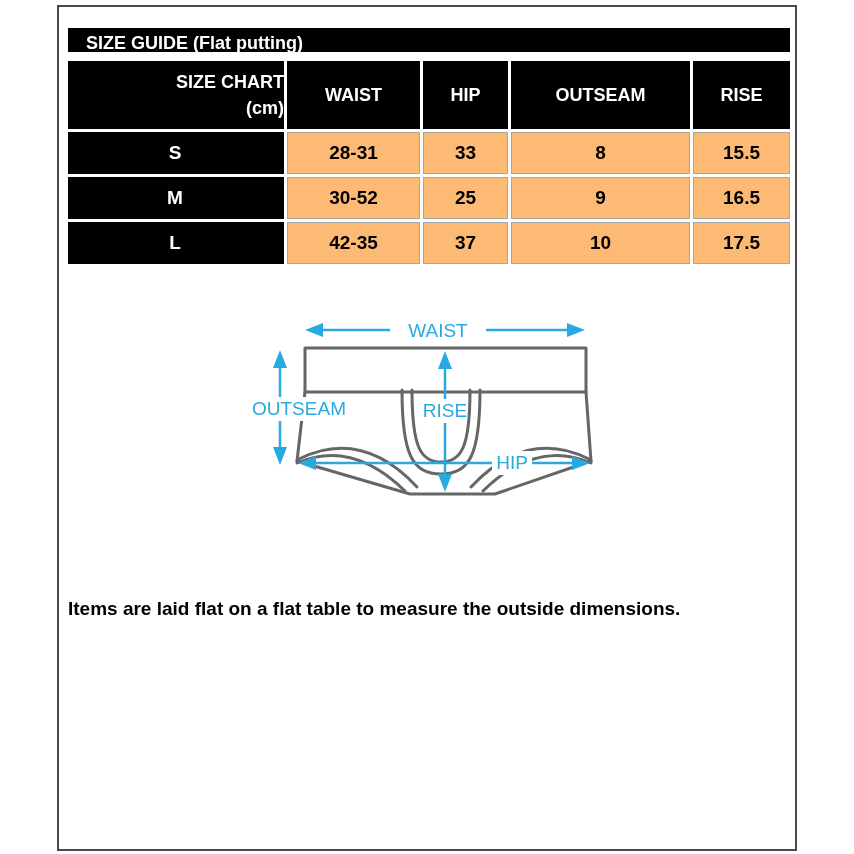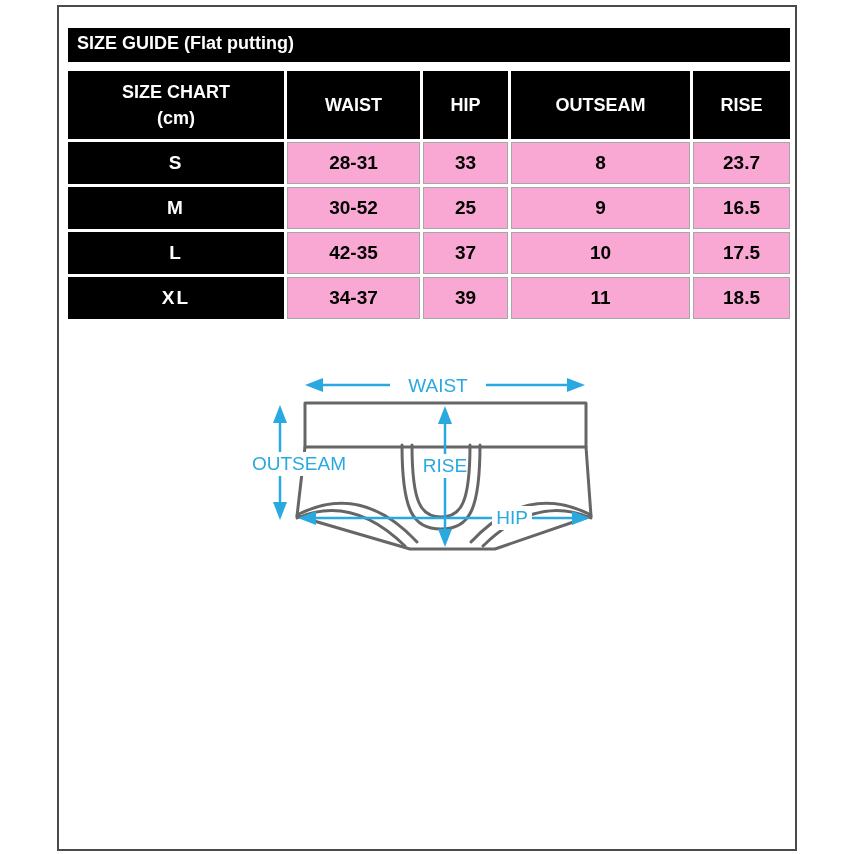--- a/index.html
+++ b/index.html
@@ -13,57 +13,57 @@
     width: 740px;
     height: 846px;
     margin: 5px auto 0 auto;
     border: 2px solid var(--frame_border, #4a4a4a);
     background: #ffffff;
     position: relative;
     overflow: hidden;
   }
   .title-bar {
     width: 722px;
-    height: 34px;
+    height: 24px;
     margin: 21px 0 0 9px;
     background: var(--table_header_bg, #000);
     color: var(--table_header_fg, #fff);
     font-size: 18px;
     font-weight: bold;
     line-height: 30px;
-    padding-left: 9px;
+    padding-left: 18px;
   }
   table.size-table {
     border-collapse: separate;
     border-spacing: 3px;
     table-layout: fixed;
     width: 728px;
     margin: 6px 0 0 6px;
   }
   .size-table th, .size-table td {
     text-align: center;
     vertical-align: middle;
     font-weight: bold;
   }
   .size-table thead th {
     background: var(--table_header_bg, #000);
     color: var(--table_header_fg, #fff);
     height: 68px;
     font-size: 18px;
   }
-  .size-table thead th.corner div { line-height: 1.45; }
+  .size-table thead th.corner div { line-height: 1.45; text-align: right; }
   .size-table tbody th.size-cell {
     background: var(--table_header_bg, #000);
     color: var(--table_header_fg, #fff);
     height: 42px;
     font-size: 19px;
     letter-spacing: 2px;
   }
   .size-table tbody td {
-    background: #f9a8d4;
+    background: #fdba74;
     border: 1px solid var(--cell_border, #a6a6a6);
     height: 42px;
     font-size: 19px;
   }
   .diagram {
     position: relative;
     height: 270px;
     width: 736px;
   }
   .diagram svg { position: absolute; left: 0; top: 0; }
@@ -113,42 +113,35 @@
         <th>OUTSEAM</th>
         <th>RISE</th>
       </tr>
     </thead>
     <tbody>
       <tr>
         <th class="size-cell">S</th>
         <td>28-31</td>
         <td>33</td>
         <td>8</td>
-        <td>23.7</td>
+        <td>15.5</td>
       </tr>
       <tr>
         <th class="size-cell">M</th>
         <td>30-52</td>
         <td>25</td>
         <td>9</td>
         <td>16.5</td>
       </tr>
       <tr>
         <th class="size-cell">L</th>
         <td>42-35</td>
         <td>37</td>
         <td>10</td>
         <td>17.5</td>
-      </tr>
-      <tr>
-        <th class="size-cell">XL</th>
-        <td>34-37</td>
-        <td>39</td>
-        <td>11</td>
-        <td>18.5</td>
       </tr>
     </tbody>
   </table>
 
   <div class="diagram">
     <svg width="736" height="270" viewBox="59 377 736 270">
 
       <g class="outline">
         <rect x="305" y="458" width="281" height="44"></rect>
         <path d="M305 502 L297 571"></path>
@@ -190,19 +183,20 @@
         <line class="arrow-line" x1="309" y1="573" x2="579" y2="573"></line>
         <polygon class="arrow-head" points="298,573 316,566 316,580"></polygon>
         <polygon class="arrow-head" points="590,573 572,566 572,580"></polygon>
         <rect class="label-bg" x="492" y="561" width="40" height="24"></rect>
         <text class="arrow-label" x="512" y="579" text-anchor="middle">HIP</text>
       </g>
     </svg>
   </div>
 
   <div class="notes">
+    <div class="note-line">Items are laid flat on a flat table to measure the outside dimensions.</div>
     
     
     
     
   </div>
 
 </div>
 
 </body></html>

